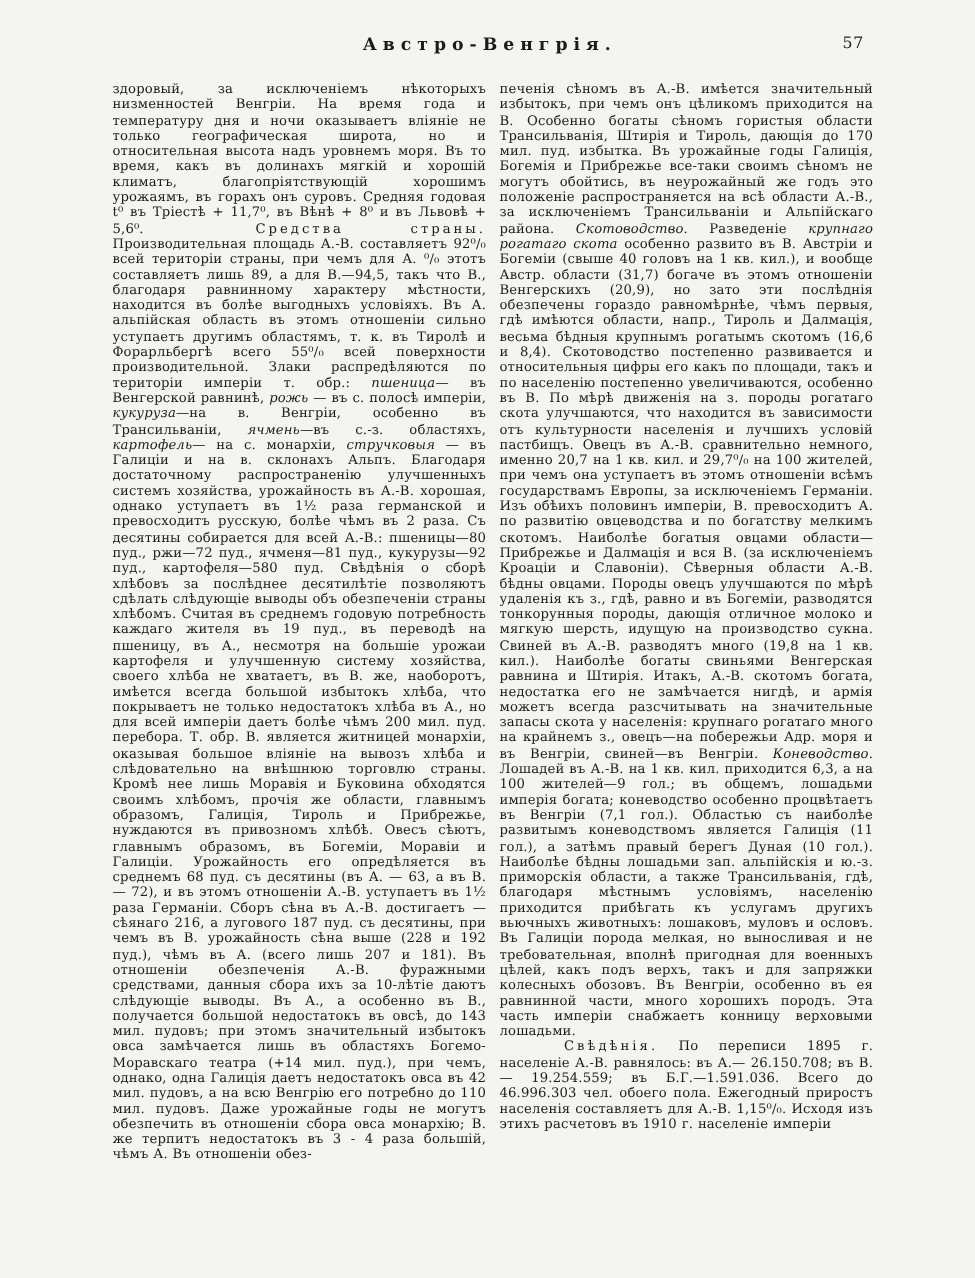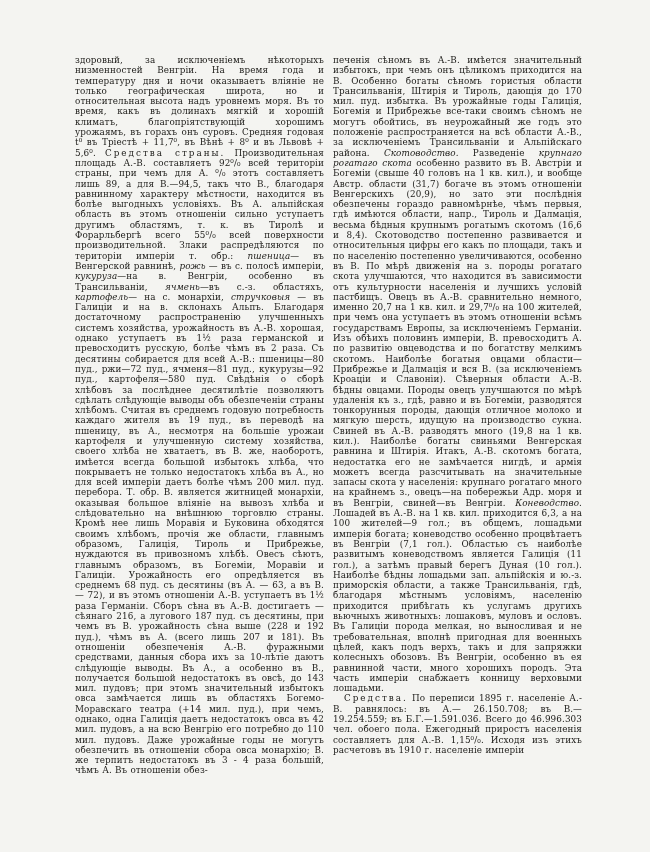--- a/index.html
+++ b/index.html
@@ -59,31 +59,35 @@
   }
   .col p.para {
     margin: 0;
     padding: 0;
   }
   .col p.para.indent {
     text-indent: 11px;
   }
   span.n  { font-style: normal; }
   span.it { font-style: italic; }
-  span.sp { letter-spacing: 2px; }
+  span.sp { letter-spacing: 2px; margin-left: 32px; }
 </style>
 </head>
 <body>
 
 <div class="page">
 
+  <div class="running-head">
+    <div class="title">Австро-Венгрія.</div>
+    <div class="pagenum">57</div>
+  </div>
 
   <div class="text-body">
     <div class="col">
         <p class="para"><span class="n">здоровый, за исключеніемъ нѣкоторыхъ низменностей Венгріи. На время года и температуру дня и ночи оказываетъ вліяніе не только географическая широта, но и относительная высота надъ уровнемъ моря. Въ то время, какъ въ долинахъ мягкій и хорошій климатъ, благопріятствующій хорошимъ урожаямъ, въ горахъ онъ суровъ. Средняя годовая t⁰ въ Тріестѣ + 11,7⁰, въ Вѣнѣ + 8⁰ и въ Львовѣ + 5,6⁰. </span><span class="sp">Средства страны.</span><span class="n"> Производительная площадь А.-В. составляетъ 92⁰/₀ всей територіи страны, при чемъ для А. ⁰/₀ этотъ составляетъ лишь 89, а для В.—94,5, такъ что В., благодаря равнинному характеру мѣстности, находится въ болѣе выгодныхъ условіяхъ. Въ А. альпійская область въ этомъ отношеніи сильно уступаетъ другимъ областямъ, т. к. въ Тиролѣ и Форарльбергѣ всего 55⁰/₀ всей поверхности производительной. Злаки распредѣляются по територіи имперіи т. обр.: </span><span class="it">пшеница</span><span class="n">— въ Венгерской равнинѣ, </span><span class="it">рожь</span><span class="n"> — въ с. полосѣ имперіи, </span><span class="it">кукуруза</span><span class="n">—на в. Венгріи, особенно въ Трансильваніи, </span><span class="it">ячмень</span><span class="n">—въ с.-з. областяхъ, </span><span class="it">картофель</span><span class="n">— на с. монархіи, </span><span class="it">стручковыя</span><span class="n"> — въ Галиціи и на в. склонахъ Альпъ. Благодаря достаточному распространенію улучшенныхъ системъ хозяйства, урожайность въ А.-В. хорошая, однако уступаетъ въ 1½ раза германской и превосходитъ русскую, болѣе чѣмъ въ 2 раза. Съ десятины собирается для всей А.-В.: пшеницы—80 пуд., ржи—72 пуд., ячменя—81 пуд., кукурузы—92 пуд., картофеля—580 пуд. Свѣдѣнія о сборѣ хлѣбовъ за послѣднее десятилѣтіе позволяютъ сдѣлать слѣдующіе выводы объ обезпеченіи страны хлѣбомъ. Считая въ среднемъ годовую потребность каждаго жителя въ 19 пуд., въ переводѣ на пшеницу, въ А., несмотря на большіе урожаи картофеля и улучшенную систему хозяйства, своего хлѣба не хватаетъ, въ В. же, наоборотъ, имѣется всегда большой избытокъ хлѣба, что покрываетъ не только недостатокъ хлѣба въ А., но для всей имперіи даетъ болѣе чѣмъ 200 мил. пуд. перебора. Т. обр. В. является житницей монархіи, оказывая большое вліяніе на вывозъ хлѣба и слѣдовательно на внѣшнюю торговлю страны. Кромѣ нее лишь Моравія и Буковина обходятся своимъ хлѣбомъ, прочія же области, главнымъ образомъ, Галиція, Тироль и Прибрежье, нуждаются въ привозномъ хлѣбѣ. Овесъ сѣютъ, главнымъ образомъ, въ Богеміи, Моравіи и Галиціи. Урожайность его опредѣляется въ среднемъ 68 пуд. съ десятины (въ А. — 63, а въ В. — 72), и въ этомъ отношеніи А.-В. уступаетъ въ 1½ раза Германіи. Сборъ сѣна въ А.-В. достигаетъ — сѣянаго 216, а лугового 187 пуд. съ десятины, при чемъ въ В. урожайность сѣна выше (228 и 192 пуд.), чѣмъ въ А. (всего лишь 207 и 181). Въ отношеніи обезпеченія А.-В. фуражными средствами, данныя сбора ихъ за 10-лѣтіе даютъ слѣдующіе выводы. Въ А., а особенно въ В., получается большой недостатокъ въ овсѣ, до 143 мил. пудовъ; при этомъ значительный избытокъ овса замѣчается лишь въ областяхъ Богемо-Моравскаго театра (+14 мил. пуд.), при чемъ, однако, одна Галиція даетъ недостатокъ овса въ 42 мил. пудовъ, а на всю Венгрію его потребно до 110 мил. пудовъ. Даже урожайные годы не могутъ обезпечить въ отношеніи сбора овса монархію; В. же терпитъ недостатокъ въ 3 - 4 раза большій, чѣмъ А. Въ отношеніи обез-</span></p>
       </div>
     <div class="col">
         <p class="para"><span class="n">печенія сѣномъ въ А.-В. имѣется значительный избытокъ, при чемъ онъ цѣликомъ приходится на В. Особенно богаты сѣномъ гористыя области Трансильванія, Штирія и Тироль, дающія до 170 мил. пуд. избытка. Въ урожайные годы Галиція, Богемія и Прибрежье все-таки своимъ сѣномъ не могутъ обойтись, въ неурожайный же годъ это положеніе распространяется на всѣ области А.-В., за исключеніемъ Трансильваніи и Альпійскаго района. </span><span class="it">Скотоводство.</span><span class="n"> Разведеніе </span><span class="it">крупнаго рогатаго скота</span><span class="n"> особенно развито въ В. Австріи и Богеміи (свыше 40 головъ на 1 кв. кил.), и вообще Австр. области (31,7) богаче въ этомъ отношеніи Венгерскихъ (20,9), но зато эти послѣднія обезпечены гораздо равномѣрнѣе, чѣмъ первыя, гдѣ имѣются области, напр., Тироль и Далмація, весьма бѣдныя крупнымъ рогатымъ скотомъ (16,6 и 8,4). Скотоводство постепенно развивается и относительныя цифры его какъ по площади, такъ и по населенію постепенно увеличиваются, особенно въ В. По мѣрѣ движенія на з. породы рогатаго скота улучшаются, что находится въ зависимости отъ культурности населенія и лучшихъ условій пастбищъ. Овецъ въ А.-В. сравнительно немного, именно 20,7 на 1 кв. кил. и 29,7⁰/₀ на 100 жителей, при чемъ она уступаетъ въ этомъ отношеніи всѣмъ государствамъ Европы, за исключеніемъ Германіи. Изъ обѣихъ половинъ имперіи, В. превосходитъ А. по развитію овцеводства и по богатству мелкимъ скотомъ. Наиболѣе богатыя овцами области—Прибрежье и Далмація и вся В. (за исключеніемъ Кроаціи и Славоніи). Сѣверныя области А.-В. бѣдны овцами. Породы овецъ улучшаются по мѣрѣ удаленія къ з., гдѣ, равно и въ Богеміи, разводятся тонкорунныя породы, дающія отличное молоко и мягкую шерсть, идущую на производство сукна. Свиней въ А.-В. разводятъ много (19,8 на 1 кв. кил.). Наиболѣе богаты свиньями Венгерская равнина и Штирія. Итакъ, А.-В. скотомъ богата, недостатка его не замѣчается нигдѣ, и армія можетъ всегда разсчитывать на значительные запасы скота у населенія: крупнаго рогатаго много на крайнемъ з., овецъ—на побережьи Адр. моря и въ Венгріи, свиней—въ Венгріи. </span><span class="it">Коневодство.</span><span class="n"> Лошадей въ А.-В. на 1 кв. кил. приходится 6,3, а на 100 жителей—9 гол.; въ общемъ, лошадьми имперія богата; коневодство особенно процвѣтаетъ въ Венгріи (7,1 гол.). Областью съ наиболѣе развитымъ коневодствомъ является Галиція (11 гол.), а затѣмъ правый берегъ Дуная (10 гол.). Наиболѣе бѣдны лошадьми зап. альпійскія и ю.-з. приморскія области, а также Трансильванія, гдѣ, благодаря мѣстнымъ условіямъ, населенію приходится прибѣгать къ услугамъ другихъ вьючныхъ животныхъ: лошаковъ, муловъ и ословъ. Въ Галиціи порода мелкая, но выносливая и не требовательная, вполнѣ пригодная для военныхъ цѣлей, какъ подъ верхъ, такъ и для запряжки колесныхъ обозовъ. Въ Венгріи, особенно въ ея равнинной части, много хорошихъ породъ. Эта часть имперіи снабжаетъ конницу верховыми лошадьми.</span></p>
-        <p class="para indent"><span class="sp">Средства.</span><span class="n"> По переписи 1895 г. населеніе А.-В. равнялось: въ А.— 26.150.708; въ В.— 19.254.559; въ Б.Г.—1.591.036. Всего до 46.996.303 чел. обоего пола. Ежегодный приростъ населенія составляетъ для А.-В. 1,15⁰/₀. Исходя изъ этихъ расчетовъ въ 1910 г. населеніе имперіи</span></p>
+        <p class="para indent"><span class="sp">Свѣдѣнія.</span><span class="n"> По переписи 1895 г. населеніе А.-В. равнялось: въ А.— 26.150.708; въ В.— 19.254.559; въ Б.Г.—1.591.036. Всего до 46.996.303 чел. обоего пола. Ежегодный приростъ населенія составляетъ для А.-В. 1,15⁰/₀. Исходя изъ этихъ расчетовъ въ 1910 г. населеніе имперіи</span></p>
       </div>
   </div>
 
 </div>
 
 </body></html>

